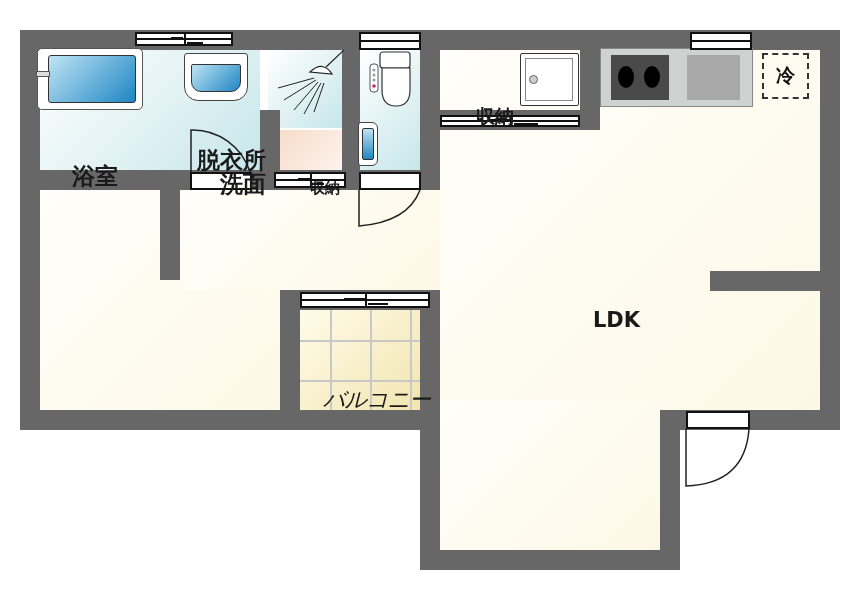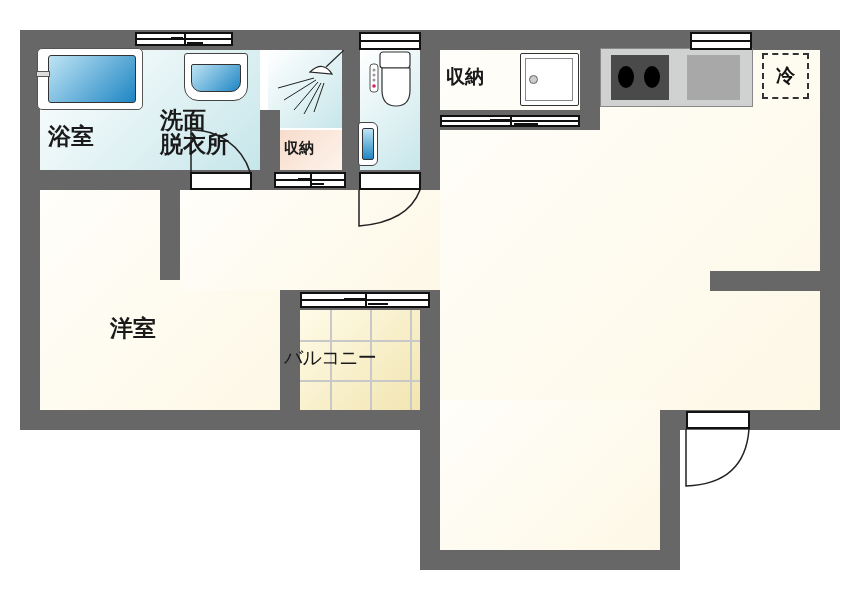--- a/index.html
+++ b/index.html
@@ -3,21 +3,21 @@
 <meta charset="utf-8">
 <style>
   * { margin:0; padding:0; box-sizing:border-box; }
   body { width:860px; height:590px; background:#ffffff; position:relative; overflow:hidden;
          font-family:"DejaVu Sans","Liberation Sans",sans-serif; }
   .abs { position:absolute; }
   .wall { position:absolute; background:#676767; }
   .floor { position:absolute; background:linear-gradient(135deg,#fffefa 0%,#fdf8e6 100%); }
   .wet { position:absolute; background:linear-gradient(135deg,#ffffff 0%,#c6e6ea 100%); }
   .storage { position:absolute; background:linear-gradient(135deg,#f7dccb 0%,#fdf3ec 100%); }
-  .label { position:absolute; font-weight:bold; color:#1a1a1a; text-align:left; line-height:1.05; }
+  .label { position:absolute; font-weight:bold; color:#1a1a1a; text-align:right; line-height:1.05;margin-top:40px; }
   .sash { position:absolute; background:#fff; border:2px solid #111; }
   .sash .l1 { position:absolute; left:0; right:0; top:50%; height:2px; background:#111; margin-top:-1px; }
   .sash .mid { position:absolute; top:0; bottom:0; left:50%; width:2px; background:#111; }
   .sash .ov { position:absolute; height:2px; background:#111; }
   .door { position:absolute; }
   .fixedwin { position:absolute; background:#fff; border:2px solid #111; }
   .fixedwin .bar { position:absolute; left:0; right:0; top:50%; height:2px; background:#111; margin-top:-1px; }
   .balcony-grid { position:absolute; background:linear-gradient(135deg,#fffbe8 0%,#f2e5b0 100%); }
 </style>
 </head>
@@ -170,28 +170,28 @@
 </svg>
 
 <div class="fixedwin" style="left:686px;top:411px;width:64px;height:18px;"></div>
 <svg class="abs door" style="left:685px;top:429px;" width="66" height="60" viewBox="0 0 66 60">
   <path d="M1 0 L1 57 Q60 55 64 0" fill="none" stroke="#222" stroke-width="1.5"></path>
 </svg>
 
 <div class="label" style="left:48px;top:124px;width:70px;font-size:23px;">浴室</div>
 
 <div class="label" style="left:160px;top:108px;width:106px;font-size:23px;">
+  <div>脱衣所</div>
   <div>洗面</div>
-  <div>脱衣所</div>
 </div>
 
 <div class="label" style="left:284px;top:141px;width:56px;font-size:15px;">収納</div>
 
 <div class="label" style="left:446px;top:67px;width:68px;font-size:19px;">収納</div>
 
 <div class="label" style="left:110px;top:316px;width:90px;font-size:23px;">
-  <div>洋室</div>
 </div>
 
-<div class="label" style="left:284px;top:348px;width:132px;font-size:19px;font-weight:normal;letter-spacing:-1px;">バルコニー</div>
+<div class="label" style="left:298px;top:348px;width:132px;font-size:22px;font-weight:normal;letter-spacing:-1px;font-style:italic;">バルコニー</div>
 
 <div class="label" style="left:530px;top:269px;width:110px;font-size:21px;">
+  <div>LDK</div>
 </div>
 
 </body></html>

